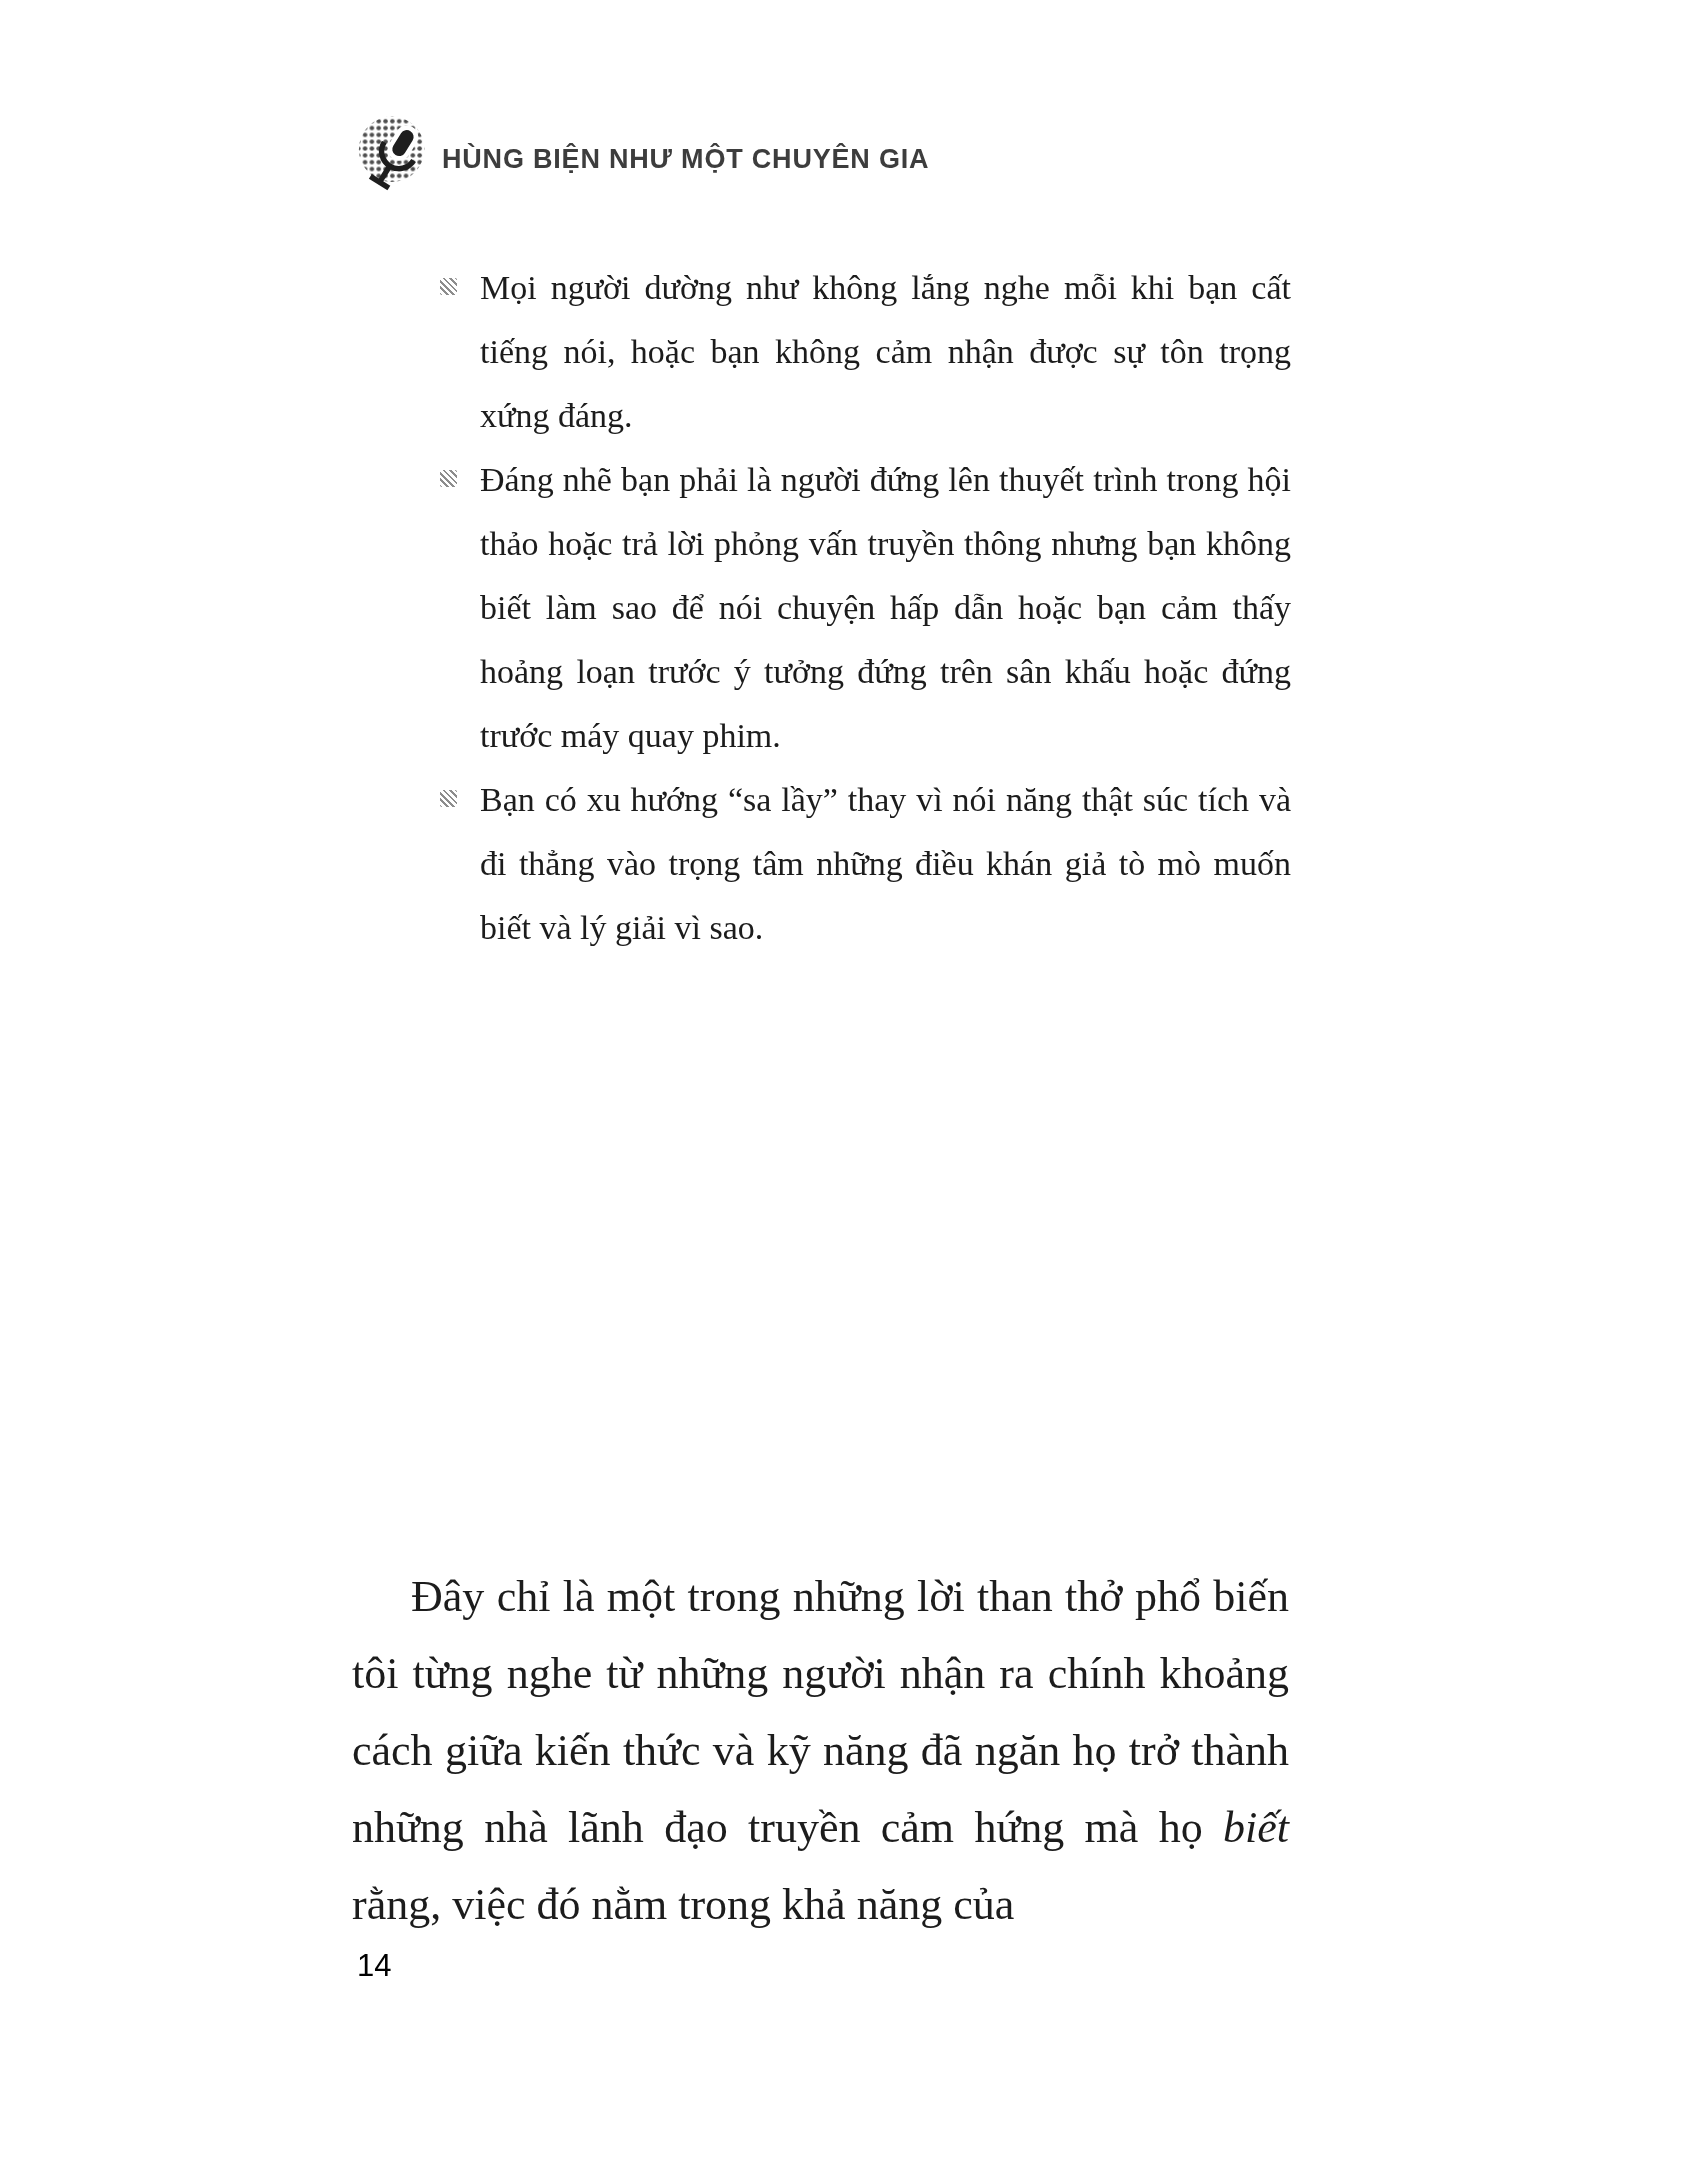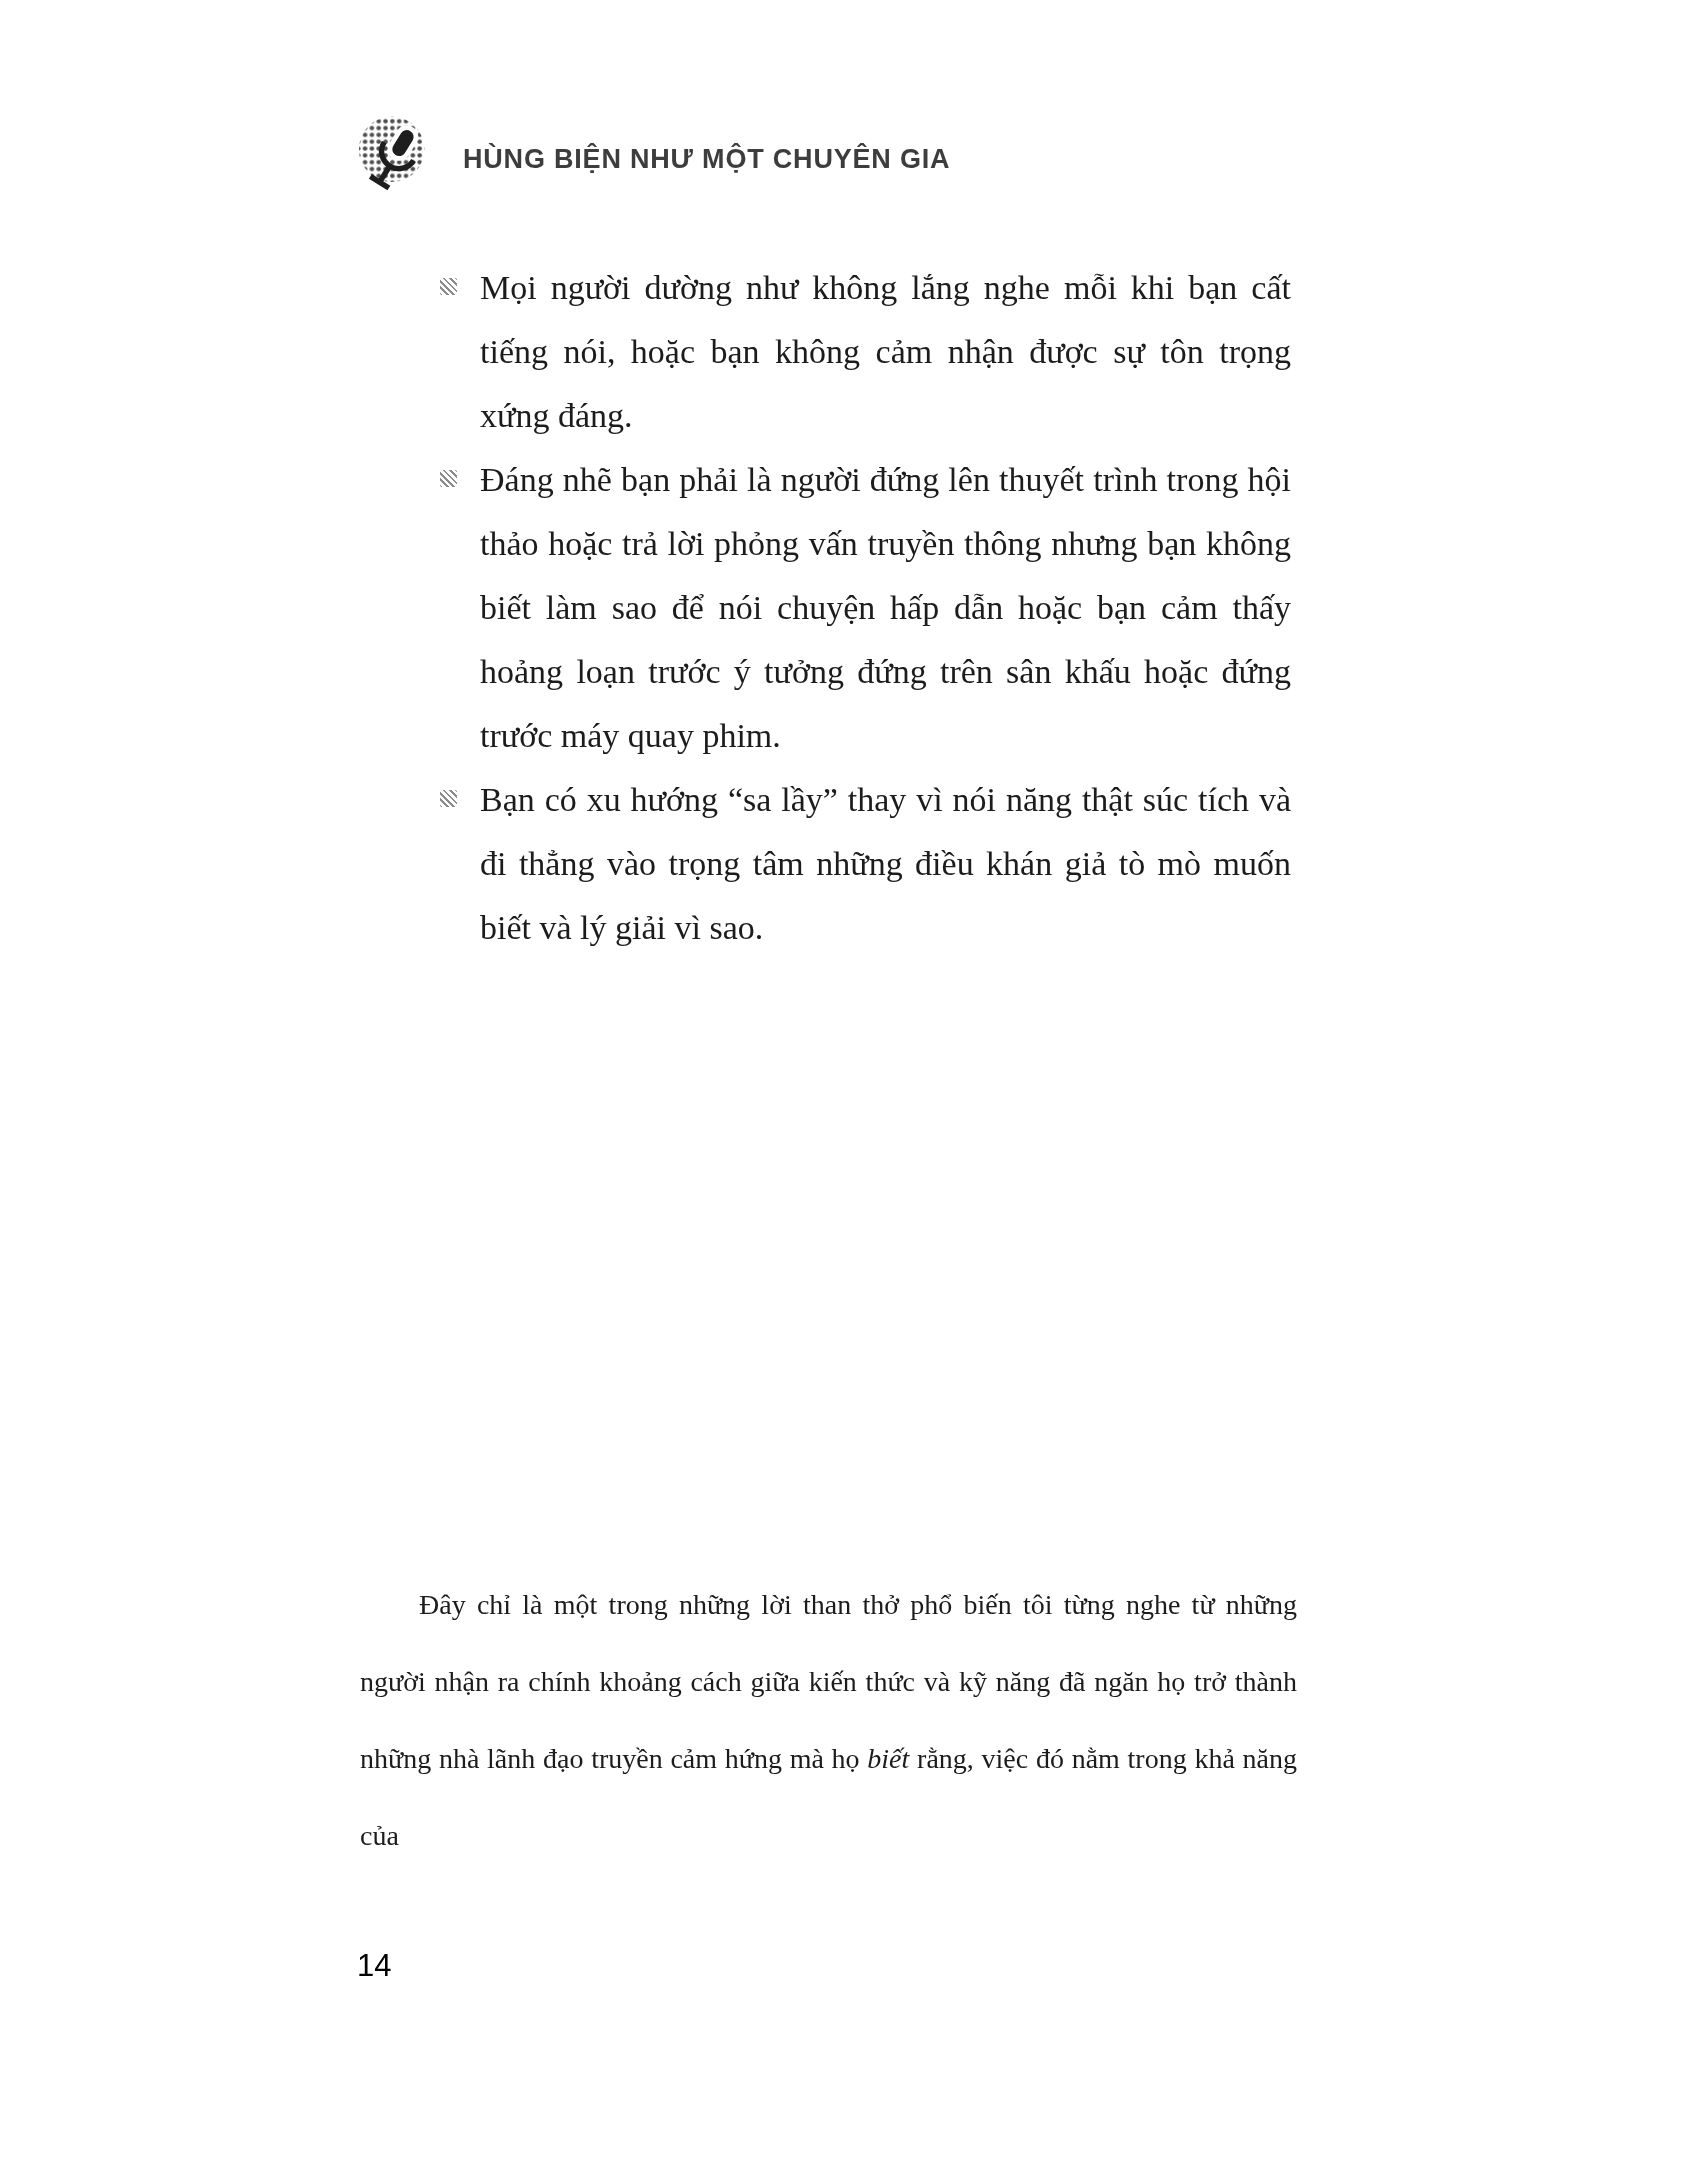--- a/index.html
+++ b/index.html
@@ -17,21 +17,21 @@
     color: #1c1c1c;
   }
 
   
   .page-header {
     position: absolute;
     top: 111px;
     left: 348px;
     display: flex;
     align-items: center;
-    gap: 24px;
+    gap: 3px;
   }
   .mic-icon {
     width: 91px;
     height: 91px;
     display: inline-block;
     flex: 0 0 auto;
   }
   .book-title {
     font-family: "Liberation Sans", "DejaVu Sans", sans-serif;
     font-size: 27px;
@@ -71,22 +71,22 @@
     background: repeating-linear-gradient(45deg, #8d8d8d 0 2px, transparent 2px 4.5px);
     border-radius: 2px;
   }
 
   
   .closing-paragraph {
     position: absolute;
     top: 1554px;
     left: 348px;
     width: 937px;
-    margin: 12px;
-    font-size: 28px;
+    margin: 4px;
+    font-size: 44px;
     line-height: 77px;
     text-align: justify;
     text-justify: inter-word;
     color: #1c1c1c;
     text-indent: 59px;
   }
   .closing-paragraph .italic {
     font-style: italic;
   }
 

